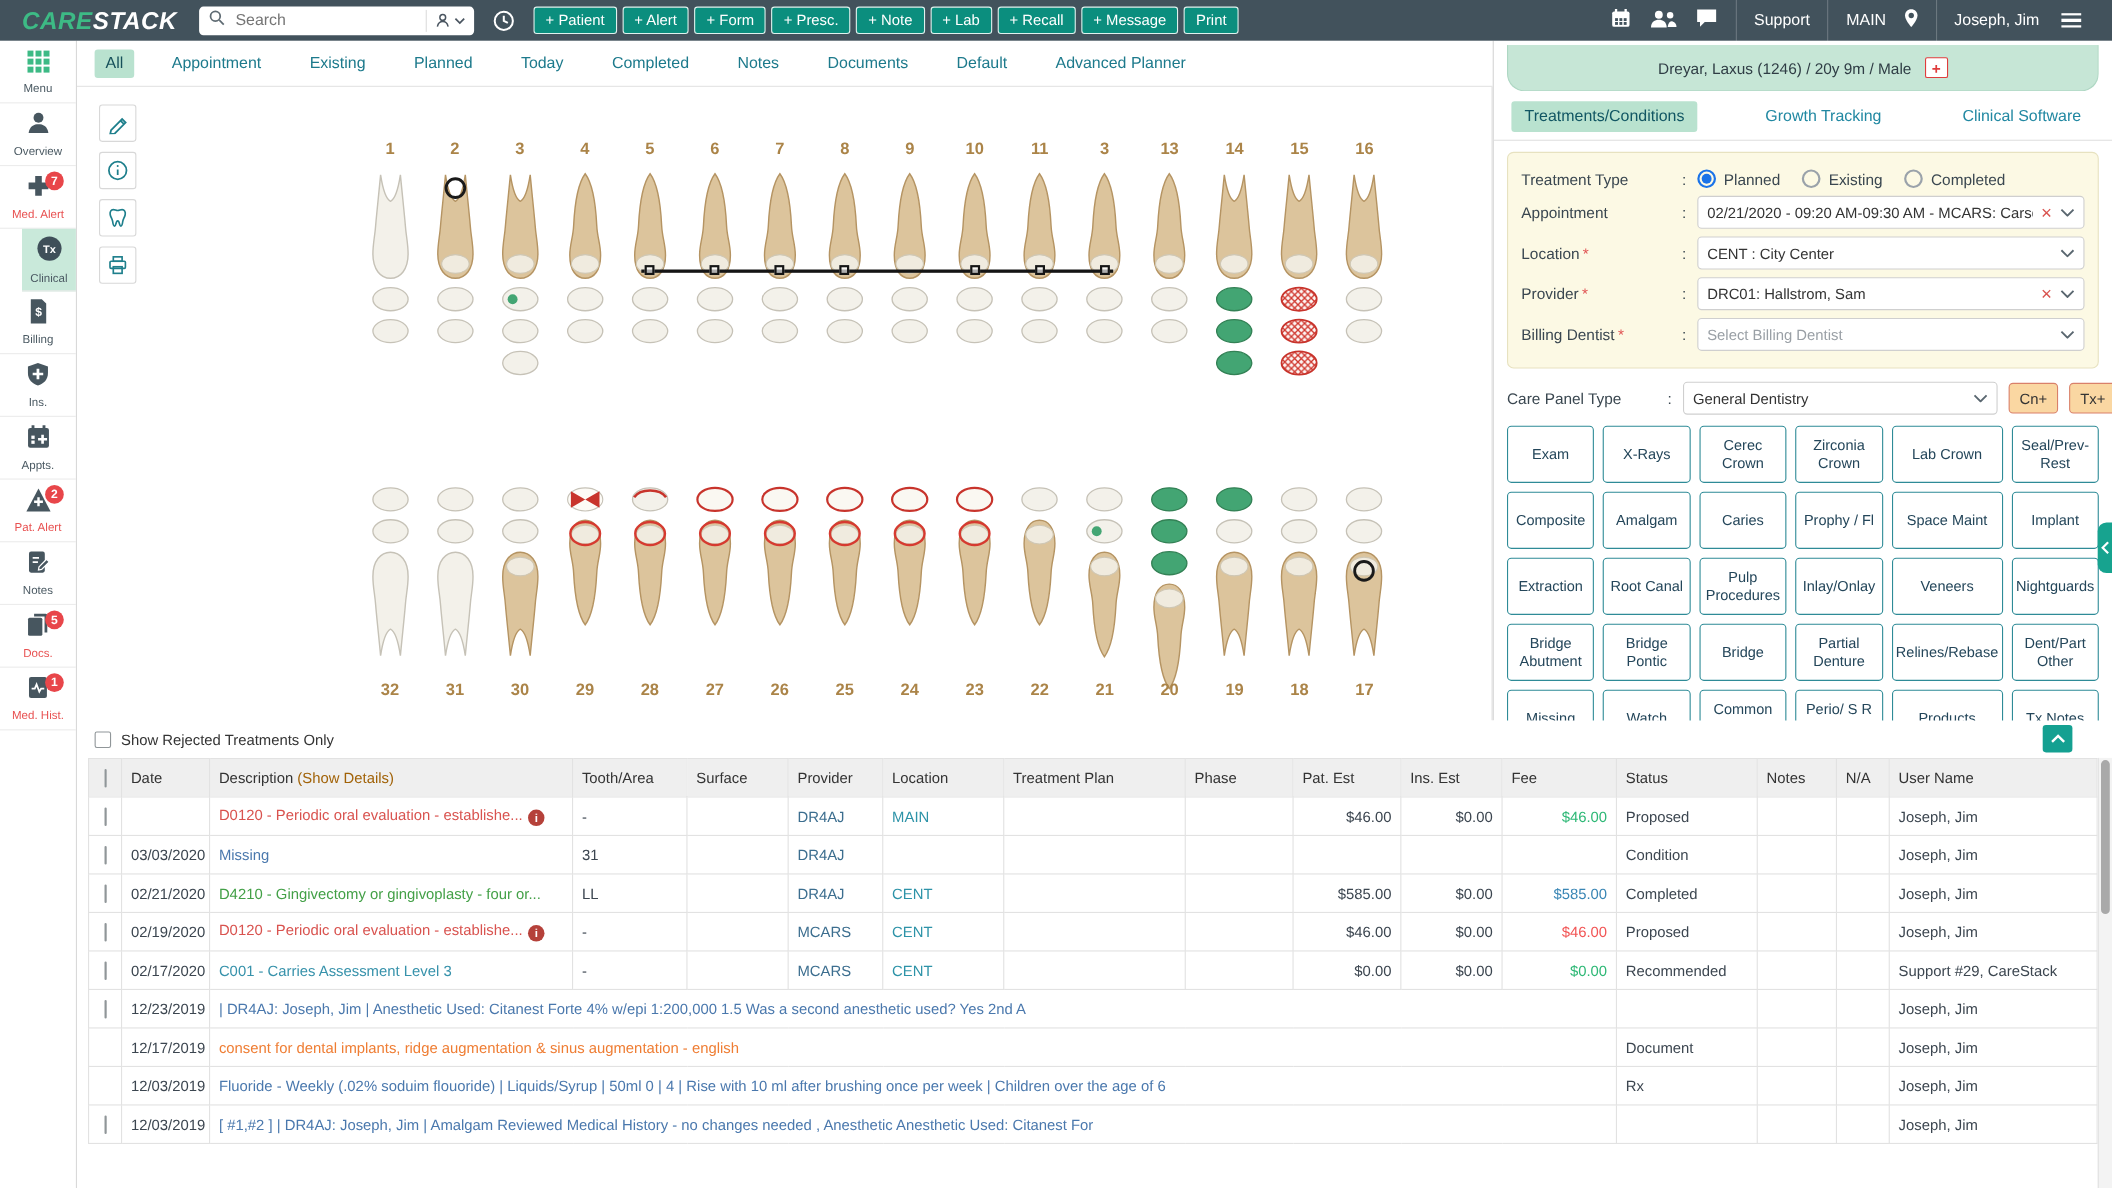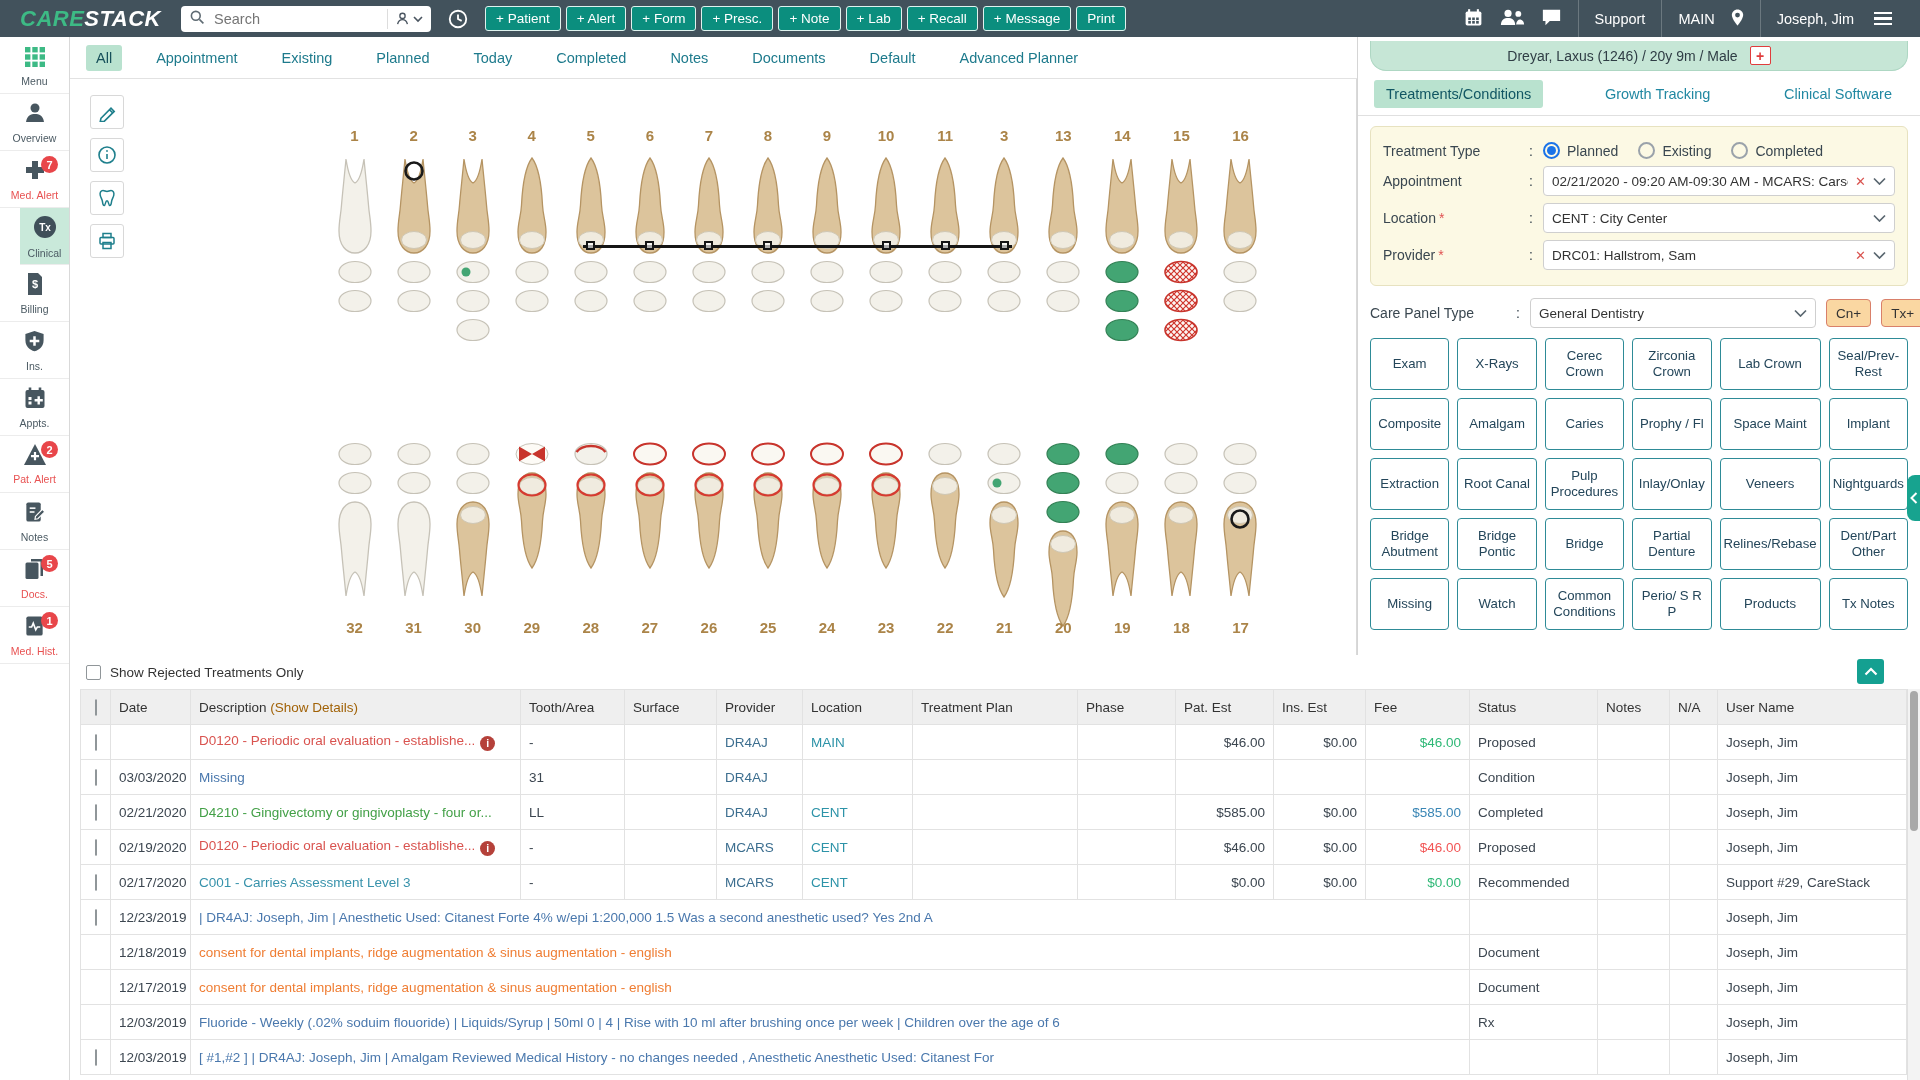--- a/index.html
+++ b/index.html
@@ -71,21 +71,21 @@
   .f-green{color:#2eb876}.f-red{color:#f25555}.f-blue{color:#3a86b5}
   .prov{color:#3c6e8f}.loc{color:#2d93a8}
   .show-details{color:#a16207;}
   .info-i{display:inline-flex;width:15px;height:15px;border-radius:50%;background:#b5413a;color:#fff;font-size:10.5px;
     align-items:center;justify-content:center;font-weight:bold;margin-left:5px;vertical-align:-2px;}
   .vscroll{position:absolute;right:0;top:652px;bottom:0;width:13px;background:#f3f3f3;border-left:1px solid #e0e0e0;}
   .vthumb{position:absolute;top:2px;left:2px;right:2px;height:140px;background:#a9a9a9;border-radius:4px;}
 
   
   .panel{position:absolute;top:0;right:0;width:563px;height:618px;background:#fff;border-left:1px solid #d5d5d5;}
-  .banner{margin:4px 12px 0;height:30px;background:#c6e6d6;border:1px solid #aed7c3;border-top:none;
+  .banner{margin:4px 12px 0;height:42px;background:#c6e6d6;border:1px solid #aed7c3;border-top:none;
     border-radius:0 0 16px 16px;display:flex;align-items:center;justify-content:center;gap:12px;font-size:14px;color:#2f3d45;}
   .medbox{width:21px;height:19px;background:#fff;border:1.5px solid #e03c3c;border-radius:2px;color:#e03c3c;
     font-weight:bold;display:flex;align-items:center;justify-content:center;font-size:14px;cursor:pointer;line-height:1;}
   .panel-tabs{display:flex;justify-content:space-between;align-items:center;padding:9px 16px 7px;border-bottom:1px solid #e0e0e0;}
   .panel-tab{font-size:14.5px;color:#2188a2;padding:6px 12px;border-radius:3px;cursor:pointer;white-space:nowrap;}
   .panel-tab.active{background:#b9e2cf;color:#115663;}
   .form-box{margin:10px 12px 8px;background:#fcf9e4;border:1px solid #e7e2c0;border-radius:6px;padding:8px 12px;}
   .frow{display:flex;align-items:center;margin:7px 0;font-size:14px;color:#3a4750;}
   .flabel{width:146px;flex:none;}
   .req::after{content:"*";color:#e05252;margin-left:3px;}
@@ -859,20 +859,30 @@
               <path d="M1 1.5 L6.5 7 L12 1.5" stroke="#5a6770" stroke-width="1.7" fill="none"></path>
             </svg>
         </span>
       </div>
       <div class="frow">
         <span class="flabel"><span>Provider</span><span class="req"></span></span>
           <span class="colon"></span>
         <span class="fctrl">
           <span class="val">DRC01: Hallstrom, Sam</span>
           <span class="clear">✕</span>
+          <svg width="13" height="8" viewBox="0 0 13 8">
+              <path d="M1 1.5 L6.5 7 L12 1.5" stroke="#5a6770" stroke-width="1.7" fill="none"></path>
+            </svg>
+        </span>
+      </div>
+      <div class="frow">
+        <span class="flabel"><span>Billing Dentist</span><span class="req"></span></span>
+          <span class="colon"></span>
+        <span class="fctrl">
+          <span class="val ph">Select Billing Dentist</span>
           <svg width="13" height="8" viewBox="0 0 13 8">
               <path d="M1 1.5 L6.5 7 L12 1.5" stroke="#5a6770" stroke-width="1.7" fill="none"></path>
             </svg>
         </span>
       </div>
     </div>
 
     <div class="care-row">
       <span class="flabel">Care Panel Type</span>
         <span class="colon"></span>
@@ -1068,29 +1078,20 @@
             <td class="cbcell"><span class="cbx" style="margin:auto"></span></td>
             <td>12/23/2019</td>
             <td colspan="10"><span class="c-blue">| DR4AJ: Joseph, Jim | Anesthetic Used: Citanest Forte 4% w/epi 1:200,000  1.5 Was a second anesthetic used? Yes 2nd A</span></td>
             <td></td>
             <td></td>
             <td></td>
             <td>Joseph, Jim</td>
           </tr>
           <tr>
             <td class="cbcell"></td>
-            <td>12/18/2019</td>
-            <td colspan="10"><span class="c-orange">consent for dental implants, ridge augmentation &amp; sinus augmentation - english</span></td>
-            <td>Document</td>
-            <td></td>
-            <td></td>
-            <td>Joseph, Jim</td>
-          </tr>
-          <tr>
-            <td class="cbcell"></td>
             <td>12/17/2019</td>
             <td colspan="10"><span class="c-orange">consent for dental implants, ridge augmentation &amp; sinus augmentation - english</span></td>
             <td>Document</td>
             <td></td>
             <td></td>
             <td>Joseph, Jim</td>
           </tr>
           <tr>
             <td class="cbcell"></td>
             <td>12/03/2019</td>

